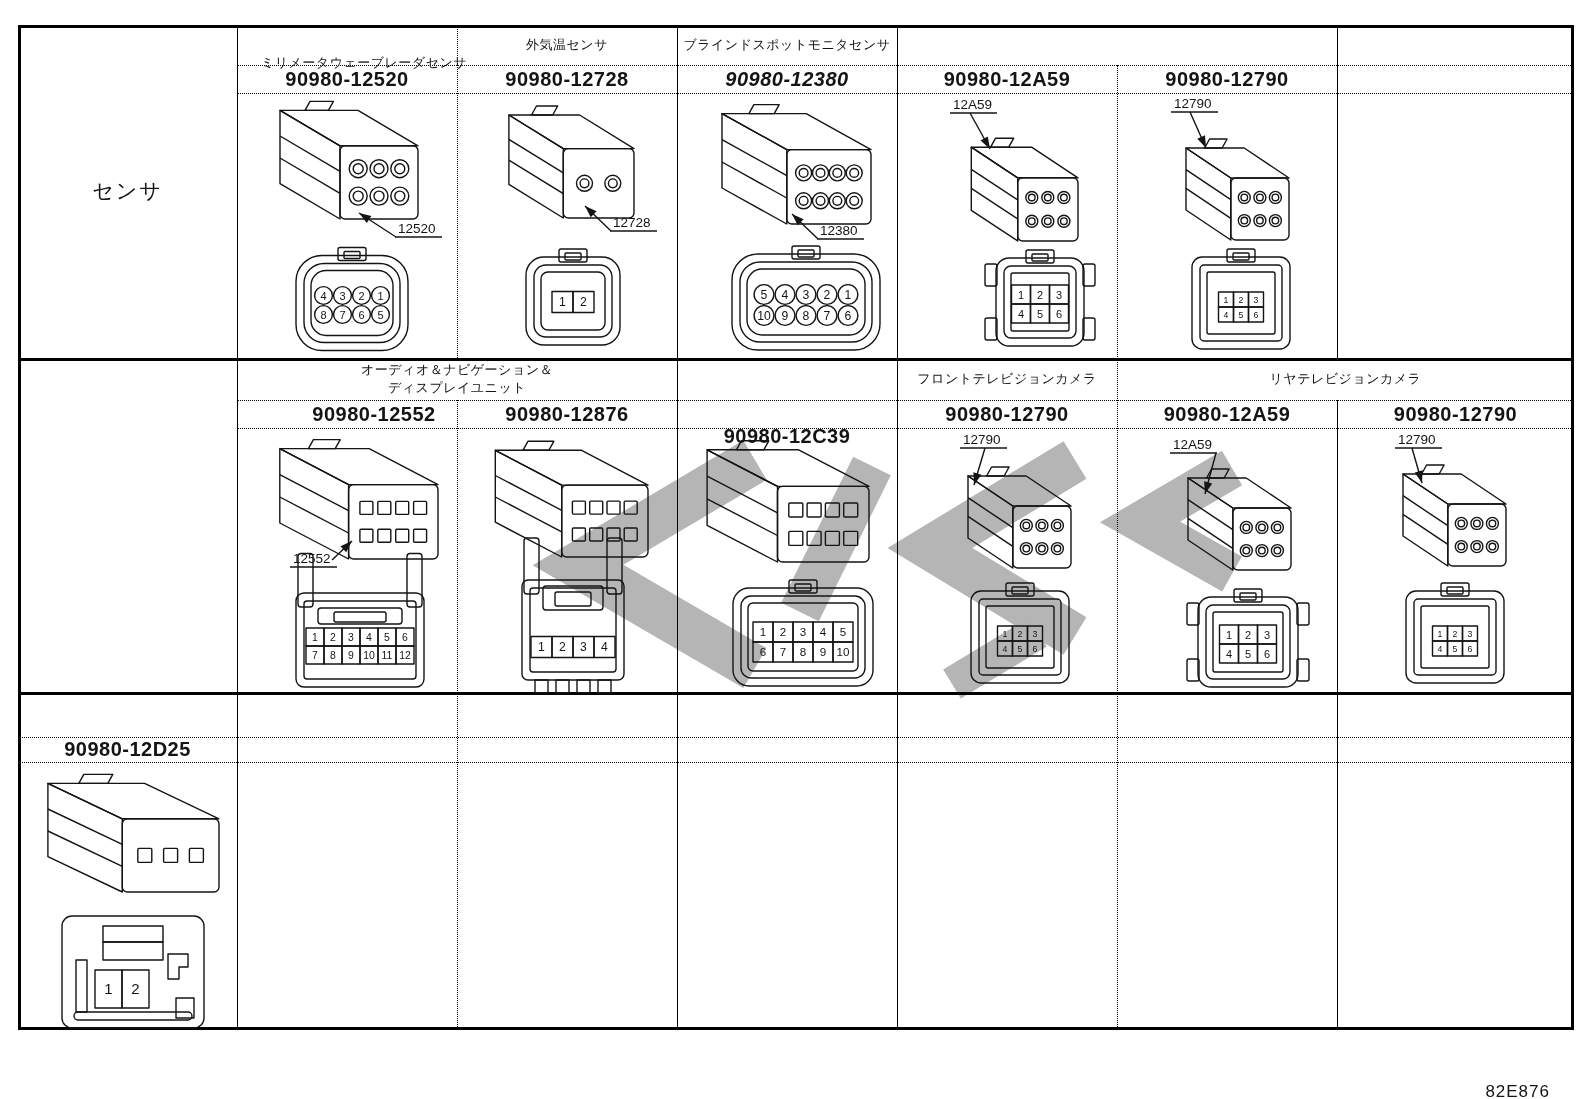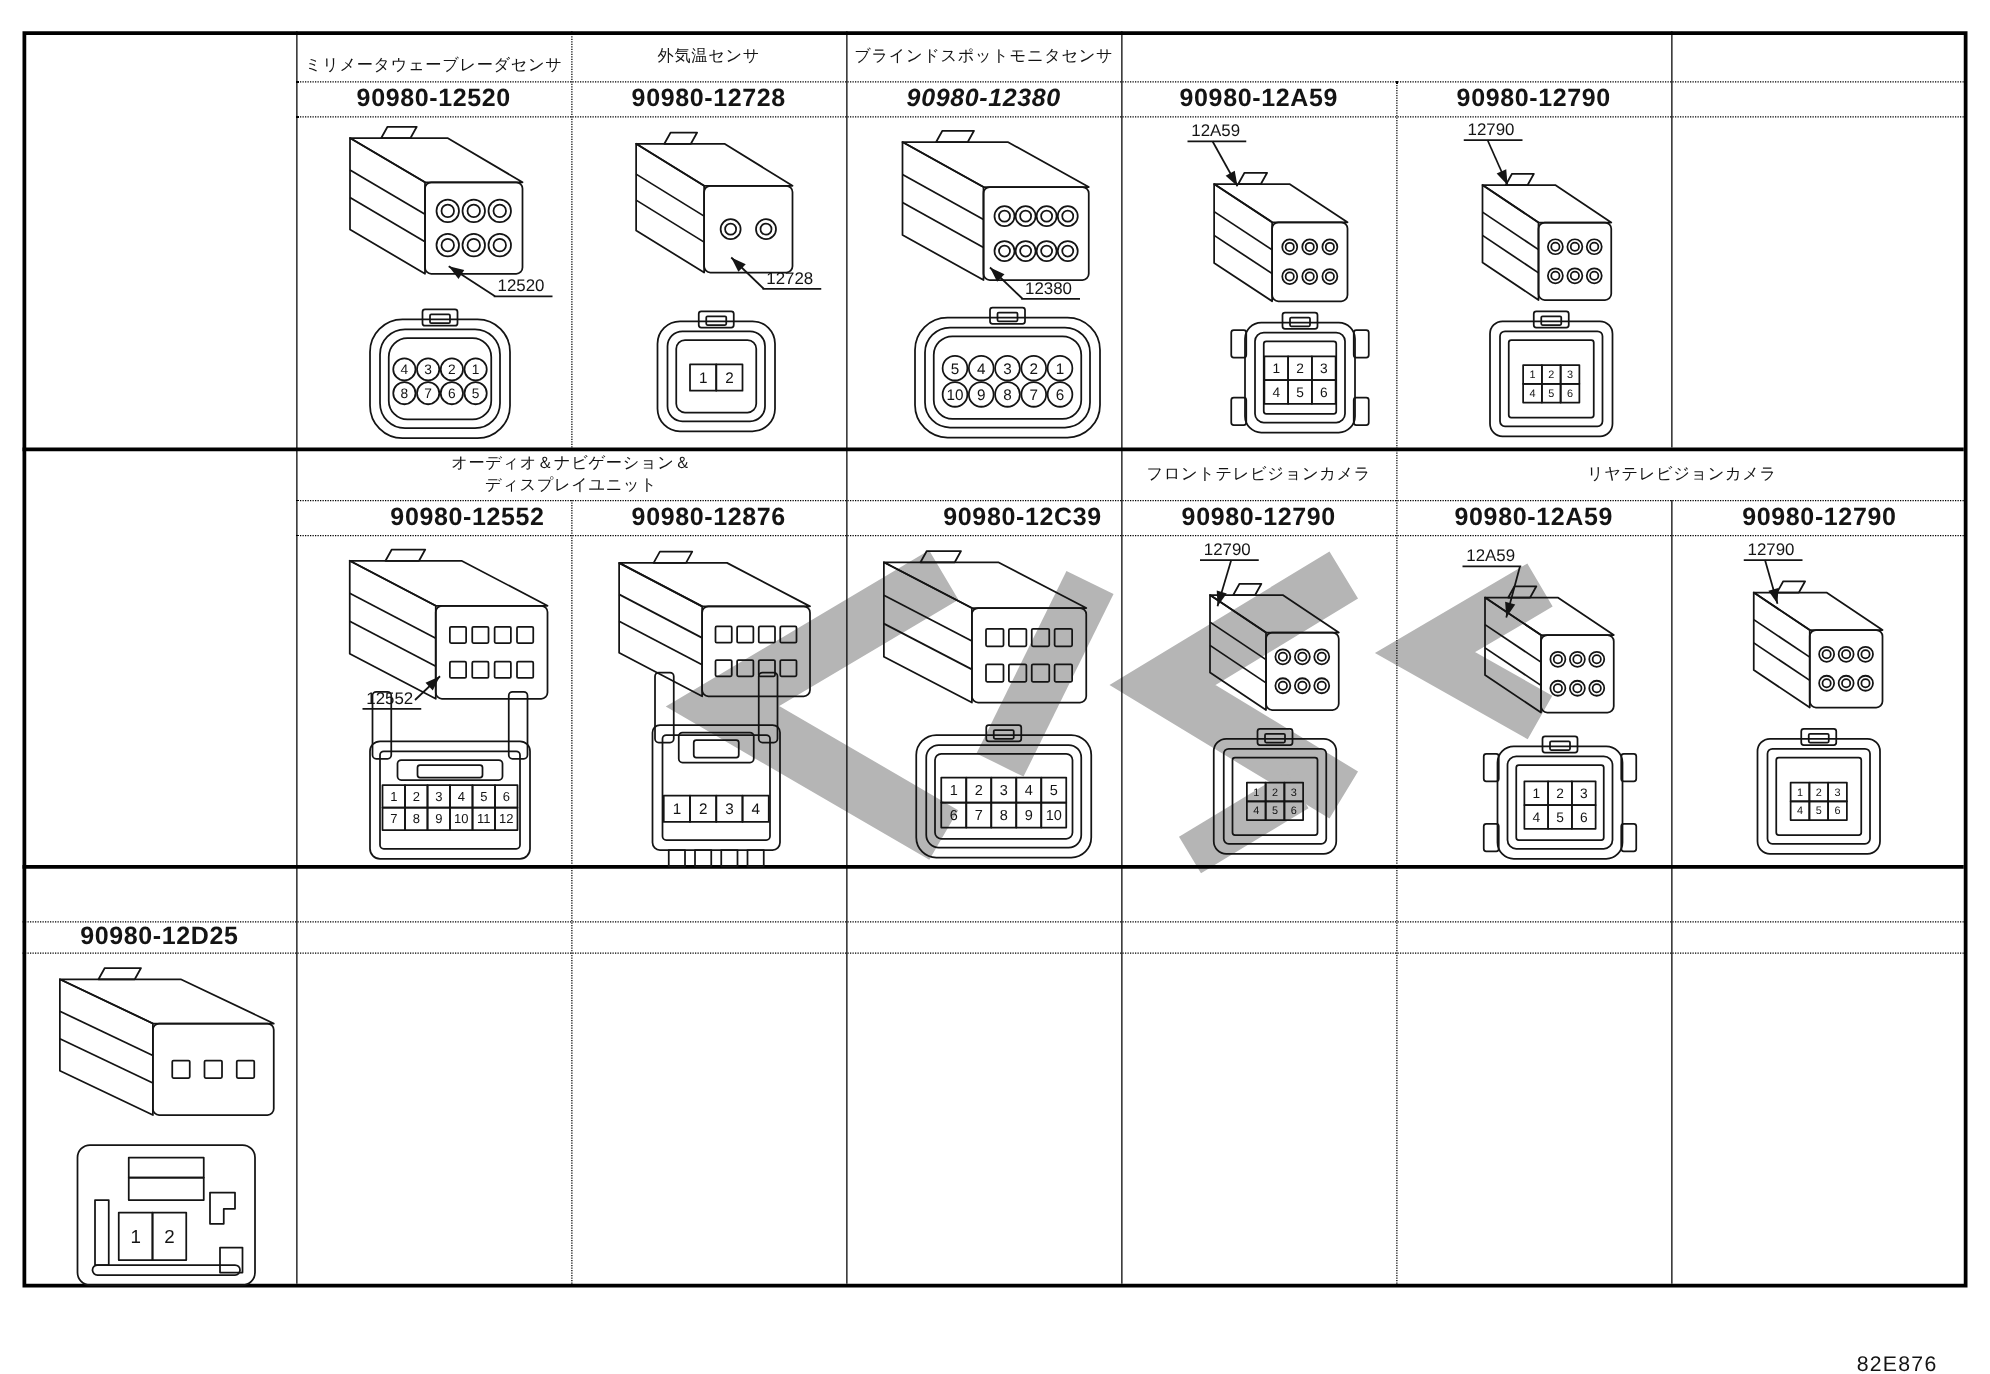--- a/index.html
+++ b/index.html
@@ -50,42 +50,43 @@
       <div class="gl" style="left: 216px; top: -3px; height: 1002px; width: 0px; border-left: 1px solid rgb(0, 0, 0);"></div>
       <div class="gl" style="left: 436px; top: -3px; height: 333px; width: 0px; border-left: 1px dotted rgb(0, 0, 0);"></div>
       <div class="gl" style="left: 436px; top: 372px; height: 627px; width: 0px; border-left: 1px dotted rgb(0, 0, 0);"></div>
       <div class="gl" style="left: 656px; top: -3px; height: 1002px; width: 0px; border-left: 1px solid rgb(0, 0, 0);"></div>
       <div class="gl" style="left: 876px; top: -3px; height: 1002px; width: 0px; border-left: 1px solid rgb(0, 0, 0);"></div>
       <div class="gl" style="left: 1096px; top: 37px; height: 962px; width: 0px; border-left: 1px dotted rgb(0, 0, 0);"></div>
       <div class="gl" style="left: 1316px; top: -3px; height: 333px; width: 0px; border-left: 1px solid rgb(0, 0, 0);"></div>
       <div class="gl" style="left: 1316px; top: 372px; height: 627px; width: 0px; border-left: 1px solid rgb(0, 0, 0);"></div>
     </div>
 
+  <div class="cell rlbl" style="left:18px;top:25px;width:219px;height:333px;">センサ</div>
   <div class="cell pno" style="left:18px;top:737px;width:219px;height:25px;">90980-12D25</div>
 
-  <div class="cell hdr" style="left:237px;top:32px;width:220px;height:40px;">ミリメータウェーブレーダセンサ</div>
+  <div class="cell hdr" style="left:237px;top:43px;width:220px;height:40px;padding-left:17px;">ミリメータウェーブレーダセンサ</div>
   <div class="cell hdr" style="left:457px;top:25px;width:220px;height:40px;">外気温センサ</div>
   <div class="cell hdr" style="left:677px;top:25px;width:220px;height:40px;">ブラインドスポットモニタセンサ</div>
 
   <div class="cell pno" style="left:237px;top:65px;width:220px;height:28px;">90980-12520</div>
   <div class="cell pno" style="left:457px;top:65px;width:220px;height:28px;">90980-12728</div>
   <div class="cell pno" style="left:677px;top:65px;width:220px;height:28px;font-style:italic;">90980-12380</div>
   <div class="cell pno" style="left:897px;top:65px;width:220px;height:28px;">90980-12A59</div>
   <div class="cell pno" style="left:1117px;top:65px;width:220px;height:28px;">90980-12790</div>
 
   <div class="cell hdr hdr2" style="left:237px;top:358px;width:440px;height:42px;">
     <div>オーディオ＆ナビゲーション＆</div>
     <div>ディスプレイユニット</div>
   </div>
   <div class="cell hdr" style="left:897px;top:358px;width:220px;height:42px;">フロントテレビジョンカメラ</div>
   <div class="cell hdr" style="left:1117px;top:358px;width:457px;height:42px;">リヤテレビジョンカメラ</div>
 
   <div class="cell pno" style="left:237px;top:400px;width:220px;height:28px;margin-left:27px;">90980-12552</div>
   <div class="cell pno" style="left:457px;top:400px;width:220px;height:28px;">90980-12876</div>
-  <div class="cell pno" style="left:677px;top:400px;width:220px;height:28px;margin-left:31px;">90980-12C39</div>
+  <div class="cell pno" style="left:677px;top:422px;width:220px;height:28px;">90980-12C39</div>
   <div class="cell pno" style="left:897px;top:400px;width:220px;height:28px;">90980-12790</div>
   <div class="cell pno" style="left:1117px;top:400px;width:220px;height:28px;">90980-12A59</div>
   <div class="cell pno" style="left:1337px;top:400px;width:237px;height:28px;">90980-12790</div>
 
   <svg id="art" width="1592" height="1099" viewBox="0 0 1592 1099">
       <g fill="none" stroke="#141414" stroke-width="1.4" stroke-linejoin="round">
         <polygon points="340.0,145.8 280.0,110.4 358.0,110.4 418.0,145.8"></polygon>
         <polygon points="340.0,145.8 280.0,110.4 280.0,183.6 340.0,219.0"></polygon>
         <rect x="340.0" y="145.8" width="78.0" height="73.2" rx="5"></rect>
         <polygon points="305.0,110.4 310.0,101.4 333.4,101.4 328.4,110.4"></polygon>

